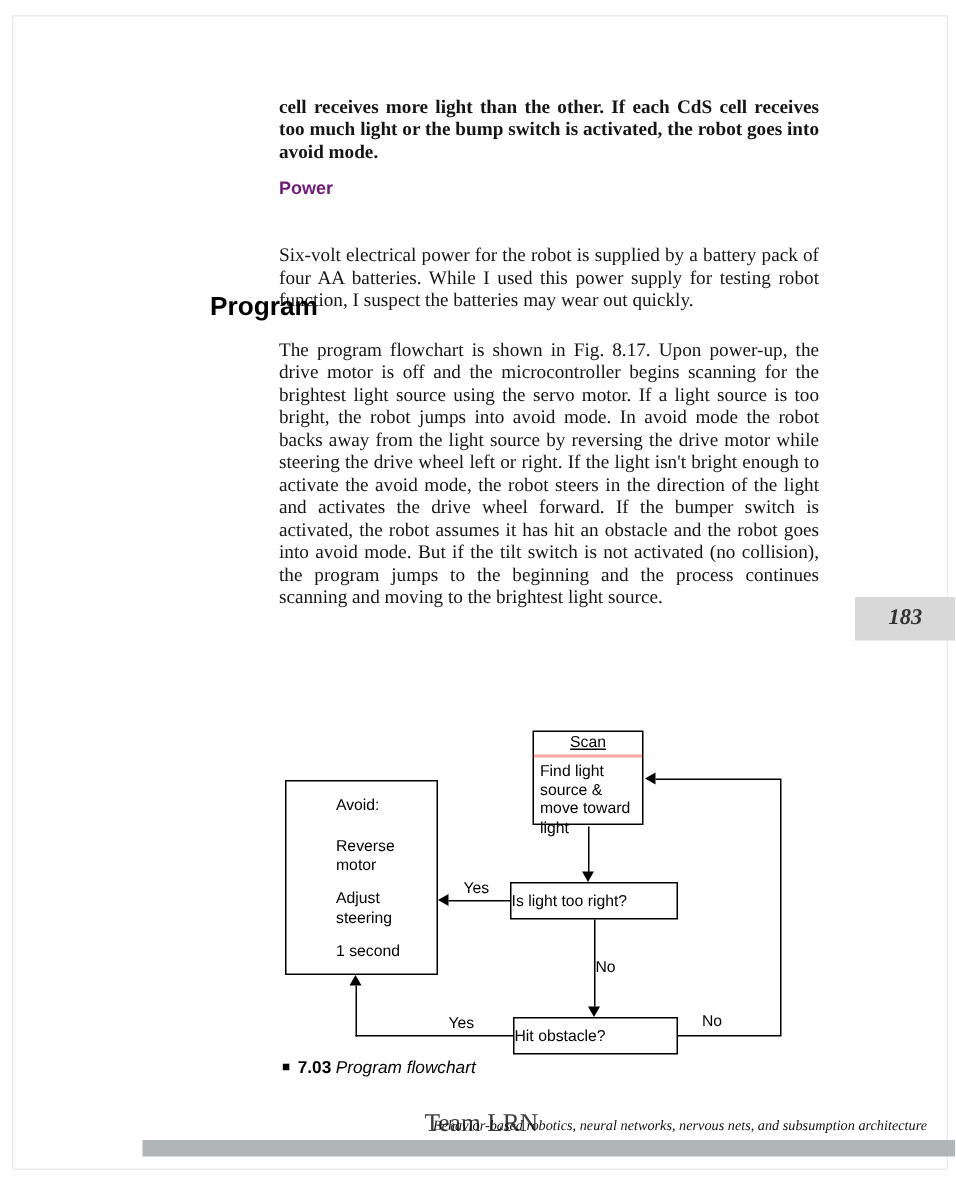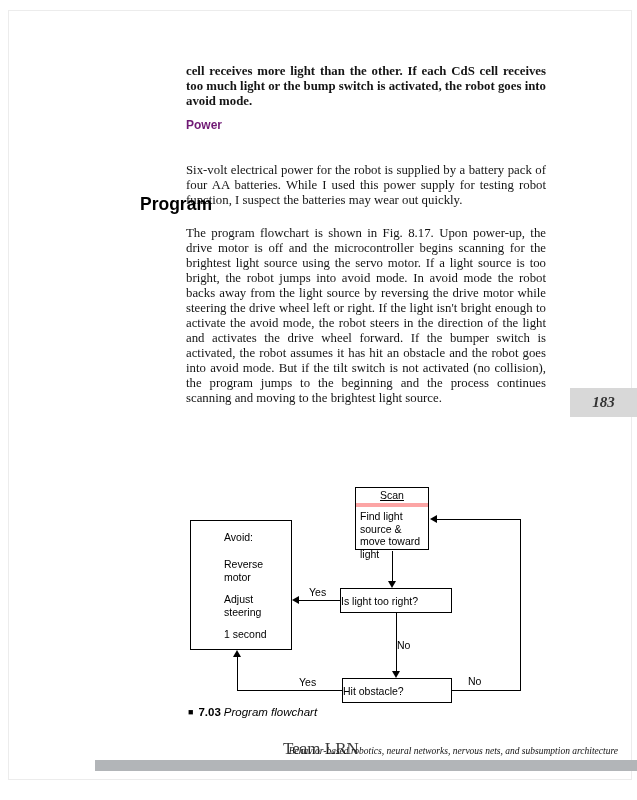--- a/index.html
+++ b/index.html
@@ -6,33 +6,33 @@
   #page{position:relative;width:637px;height:800px;background:#ffffff;overflow:hidden;
         font-family:"Liberation Serif", serif;color:#111;}
   .page-edge{position:absolute;left:8px;top:10px;right:5px;bottom:20px;
              border:1px solid #ececec;pointer-events:none;}
   .body-para{position:absolute;left:186px;width:360px;font-size:12.8px;line-height:15px;
              text-align:justify;color:#151515;}
   .sub-heading{position:absolute;left:186px;font-family:"Liberation Sans", sans-serif;
                font-weight:bold;font-size:12px;color:#701a75;}
   .big-heading{position:absolute;left:140px;font-family:"Liberation Sans", sans-serif;
                font-weight:bold;font-size:17.5px;color:#000;}
-  .page-number-badge{position:absolute;left:570px;top:388px;width:67px;height:29px;
+  .page-number-badge{position:absolute;left:570px;top:398px;width:67px;height:29px;
                      background:#d8d8d8;display:flex;align-items:center;justify-content:center;}
   .page-number-badge span{font-style:italic;font-weight:bold;font-size:15px;color:#333;}
   
   .fc-box{position:absolute;border:1px solid #000;background:#fff;
           font-family:"Liberation Sans", sans-serif;font-size:10.5px;color:#000;box-sizing:border-box;}
   .fc-line{position:absolute;background:#000;}
   .fc-label{position:absolute;font-family:"Liberation Sans", sans-serif;font-size:10.5px;color:#000;}
   .arr{position:absolute;width:0;height:0;}
   .arr-down{border-left:4px solid transparent;border-right:4px solid transparent;border-top:7px solid #000;}
   .arr-left{border-top:4px solid transparent;border-bottom:4px solid transparent;border-right:7px solid #000;}
   .arr-up{border-left:4px solid transparent;border-right:4px solid transparent;border-bottom:7px solid #000;}
-  .scan-title{height:15px;line-height:15px;text-align:center;border-bottom:4px solid #fca5a5;text-decoration:underline;}
+  .scan-title{height:15px;line-height:15px;text-align:center;border-bottom:2px solid #fca5a5;text-decoration:underline;}
   .scan-body{padding:3px 3px 0 4px;line-height:12.5px;}
   .avoid-content{padding:10px 4px 0 33px;line-height:13px;}
   .avoid-content .t{margin:0 0 14px 0;}
   .avoid-content .i{margin:0 0 9px 0;}
   .decision{display:flex;align-items:center;justify-content:flex-start;}
   .fig-caption{position:absolute;left:188px;top:706px;font-family:"Liberation Sans", sans-serif;
                font-size:11.5px;color:#000;}
   .fig-caption .marker{font-size:9px;vertical-align:1px;}
   .fig-caption .num{font-weight:bold;margin:0 3px 0 5px;}
   .fig-caption .txt{font-style:italic;}

